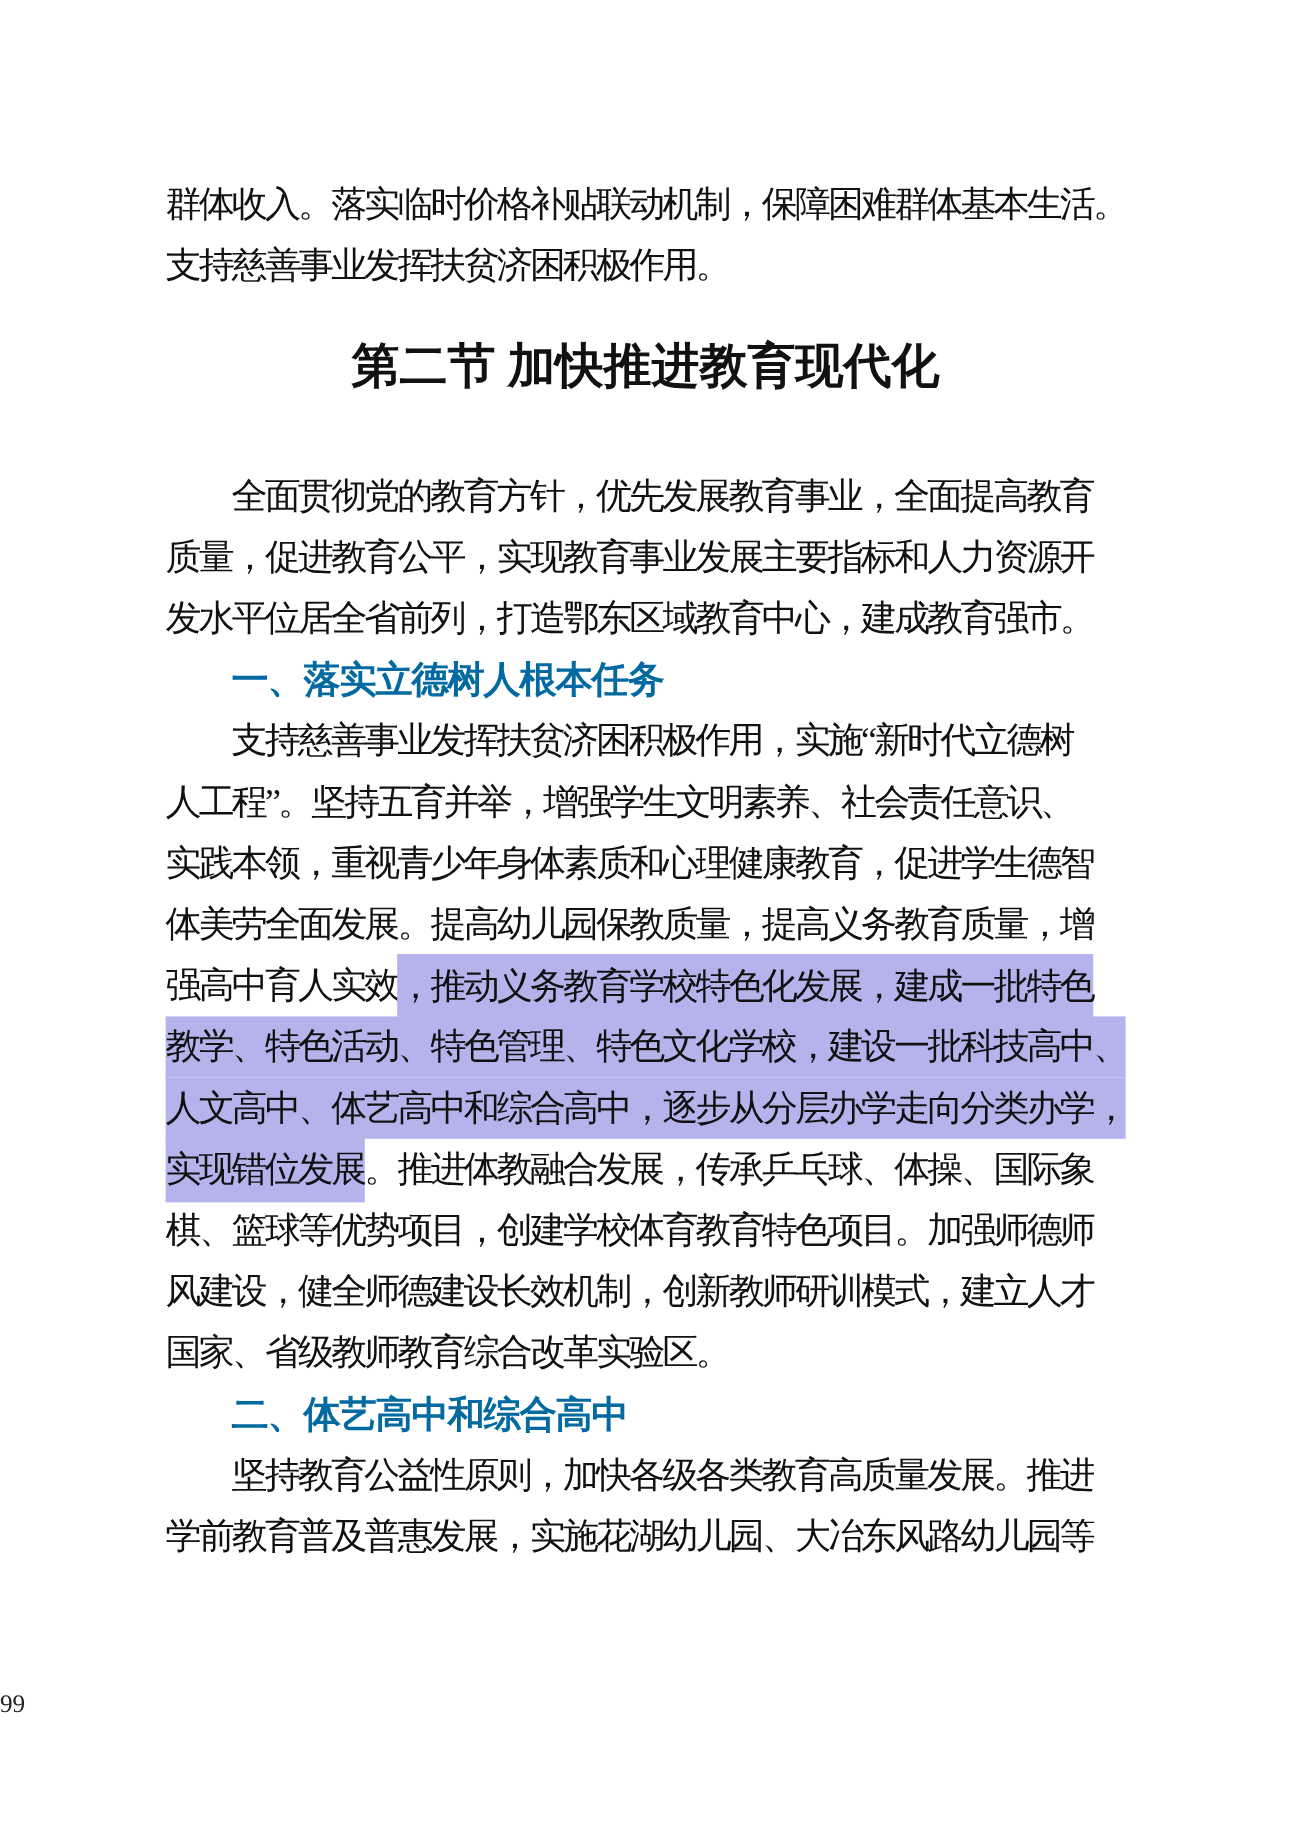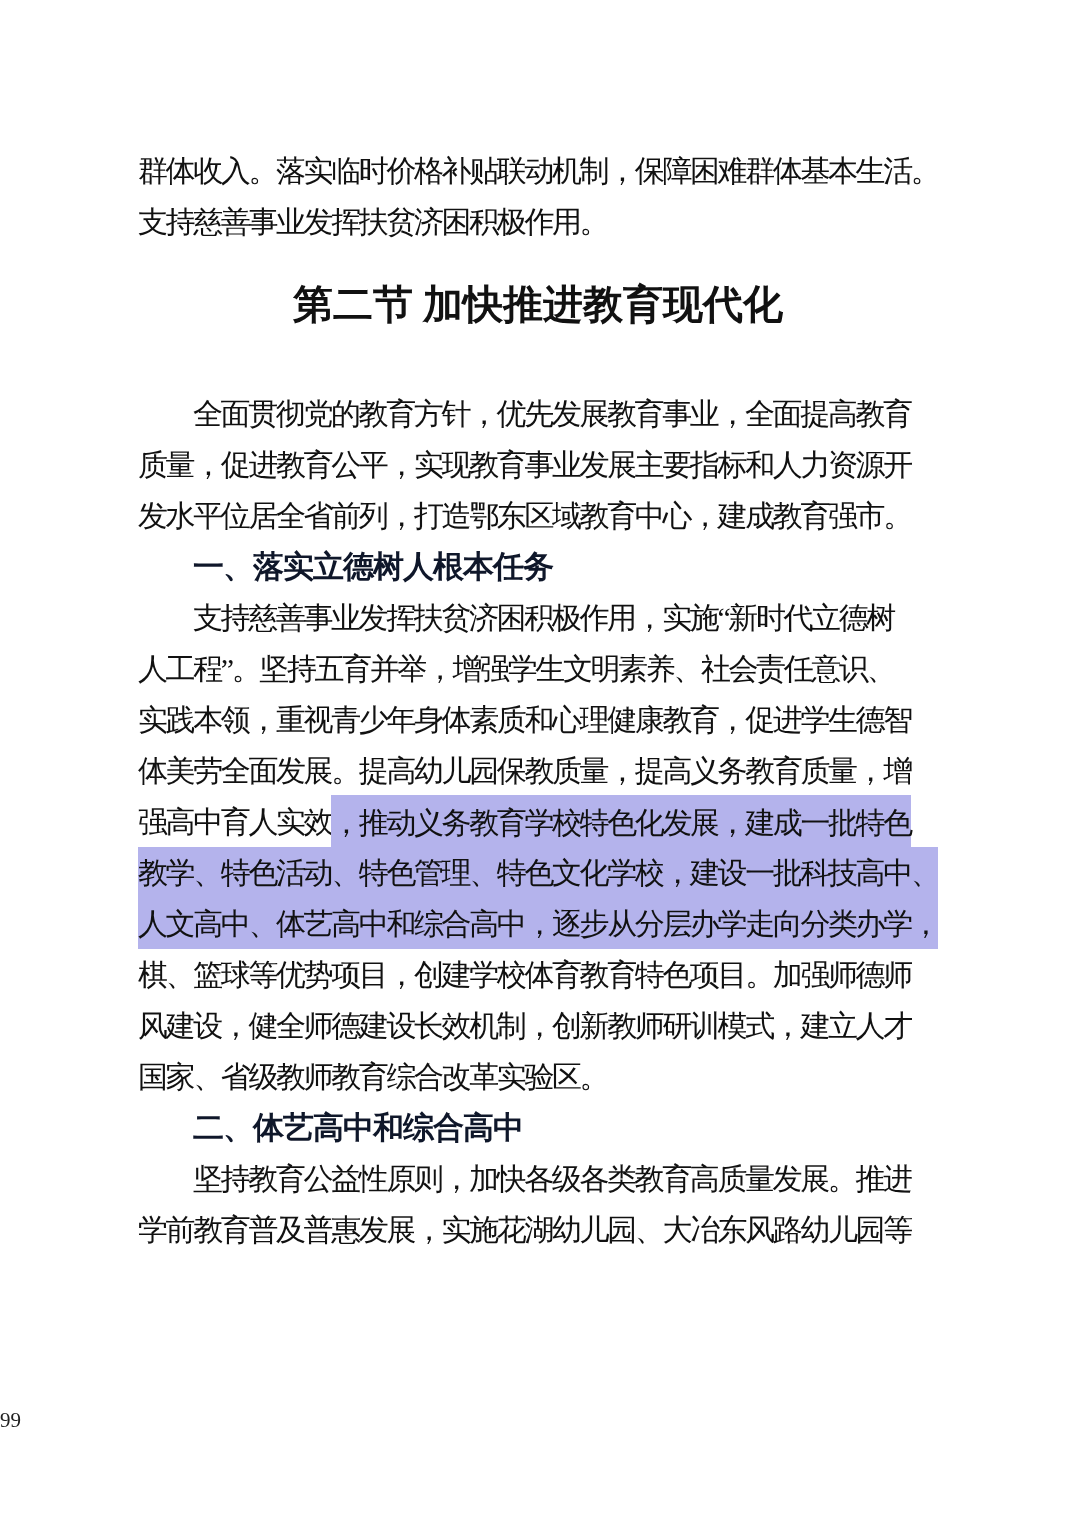--- a/index.html
+++ b/index.html
@@ -46,21 +46,21 @@
   }
   .heading + .para { margin-top: 55px; }
   .subheading {
     height: 51px;
     line-height: 51px;
     font-size: 31px;
     font-weight: bold;
     letter-spacing: -1px;
     text-indent: 55px;
     font-family: "Liberation Sans", sans-serif;
-    color: #0f172a;
+    color: #0369a1;
   }
   .pagenum {
     position: absolute;
     left: 0;
     top: 1405px;
     width: 100%;
     text-align: left;
     font-size: 21px;
     line-height: 30px;
     font-family: "Liberation Serif", serif;
@@ -84,20 +84,21 @@
       </div>
       <div class="subheading">一、落实立德树人根本任务</div>
       <div class="para">
         <div class="line indent"><span>支持慈善事业发挥扶贫济困积极作用，实施“新时代立德树</span></div>
         <div class="line"><span>人工程”。坚持五育并举，增强学生文明素养、社会责任意识、</span></div>
         <div class="line"><span>实践本领，重视青少年身体素质和心理健康教育，促进学生德智</span></div>
         <div class="line"><span>体美劳全面发展。提高幼儿园保教质量，提高义务教育质量，增</span></div>
         <div class="line"><span>强高中育人实效</span><span class="hl">，推动义务教育学校特色化发展，建成一批特色</span></div>
         <div class="line fullhl"><span>教学、特色活动、特色管理、特色文化学校，建设一批科技高中、</span></div>
         <div class="line fullhl"><span>人文高中、体艺高中和综合高中，逐步从分层办学走向分类办学，</span></div>
+        <div class="line"><span class="hl">实现错位发展</span><span>。推进体教融合发展，传承乒乓球、体操、国际象</span></div>
         <div class="line"><span>棋、篮球等优势项目，创建学校体育教育特色项目。加强师德师</span></div>
         <div class="line"><span>风建设，健全师德建设长效机制，创新教师研训模式，建立人才</span></div>
         <div class="line"><span>国家、省级教师教育综合改革实验区。</span></div>
       </div>
       <div class="subheading">二、体艺高中和综合高中</div>
       <div class="para">
         <div class="line indent"><span>坚持教育公益性原则，加快各级各类教育高质量发展。推进</span></div>
         <div class="line"><span>学前教育普及普惠发展，实施花湖幼儿园、大冶东风路幼儿园等</span></div>
       </div>
     </div>

